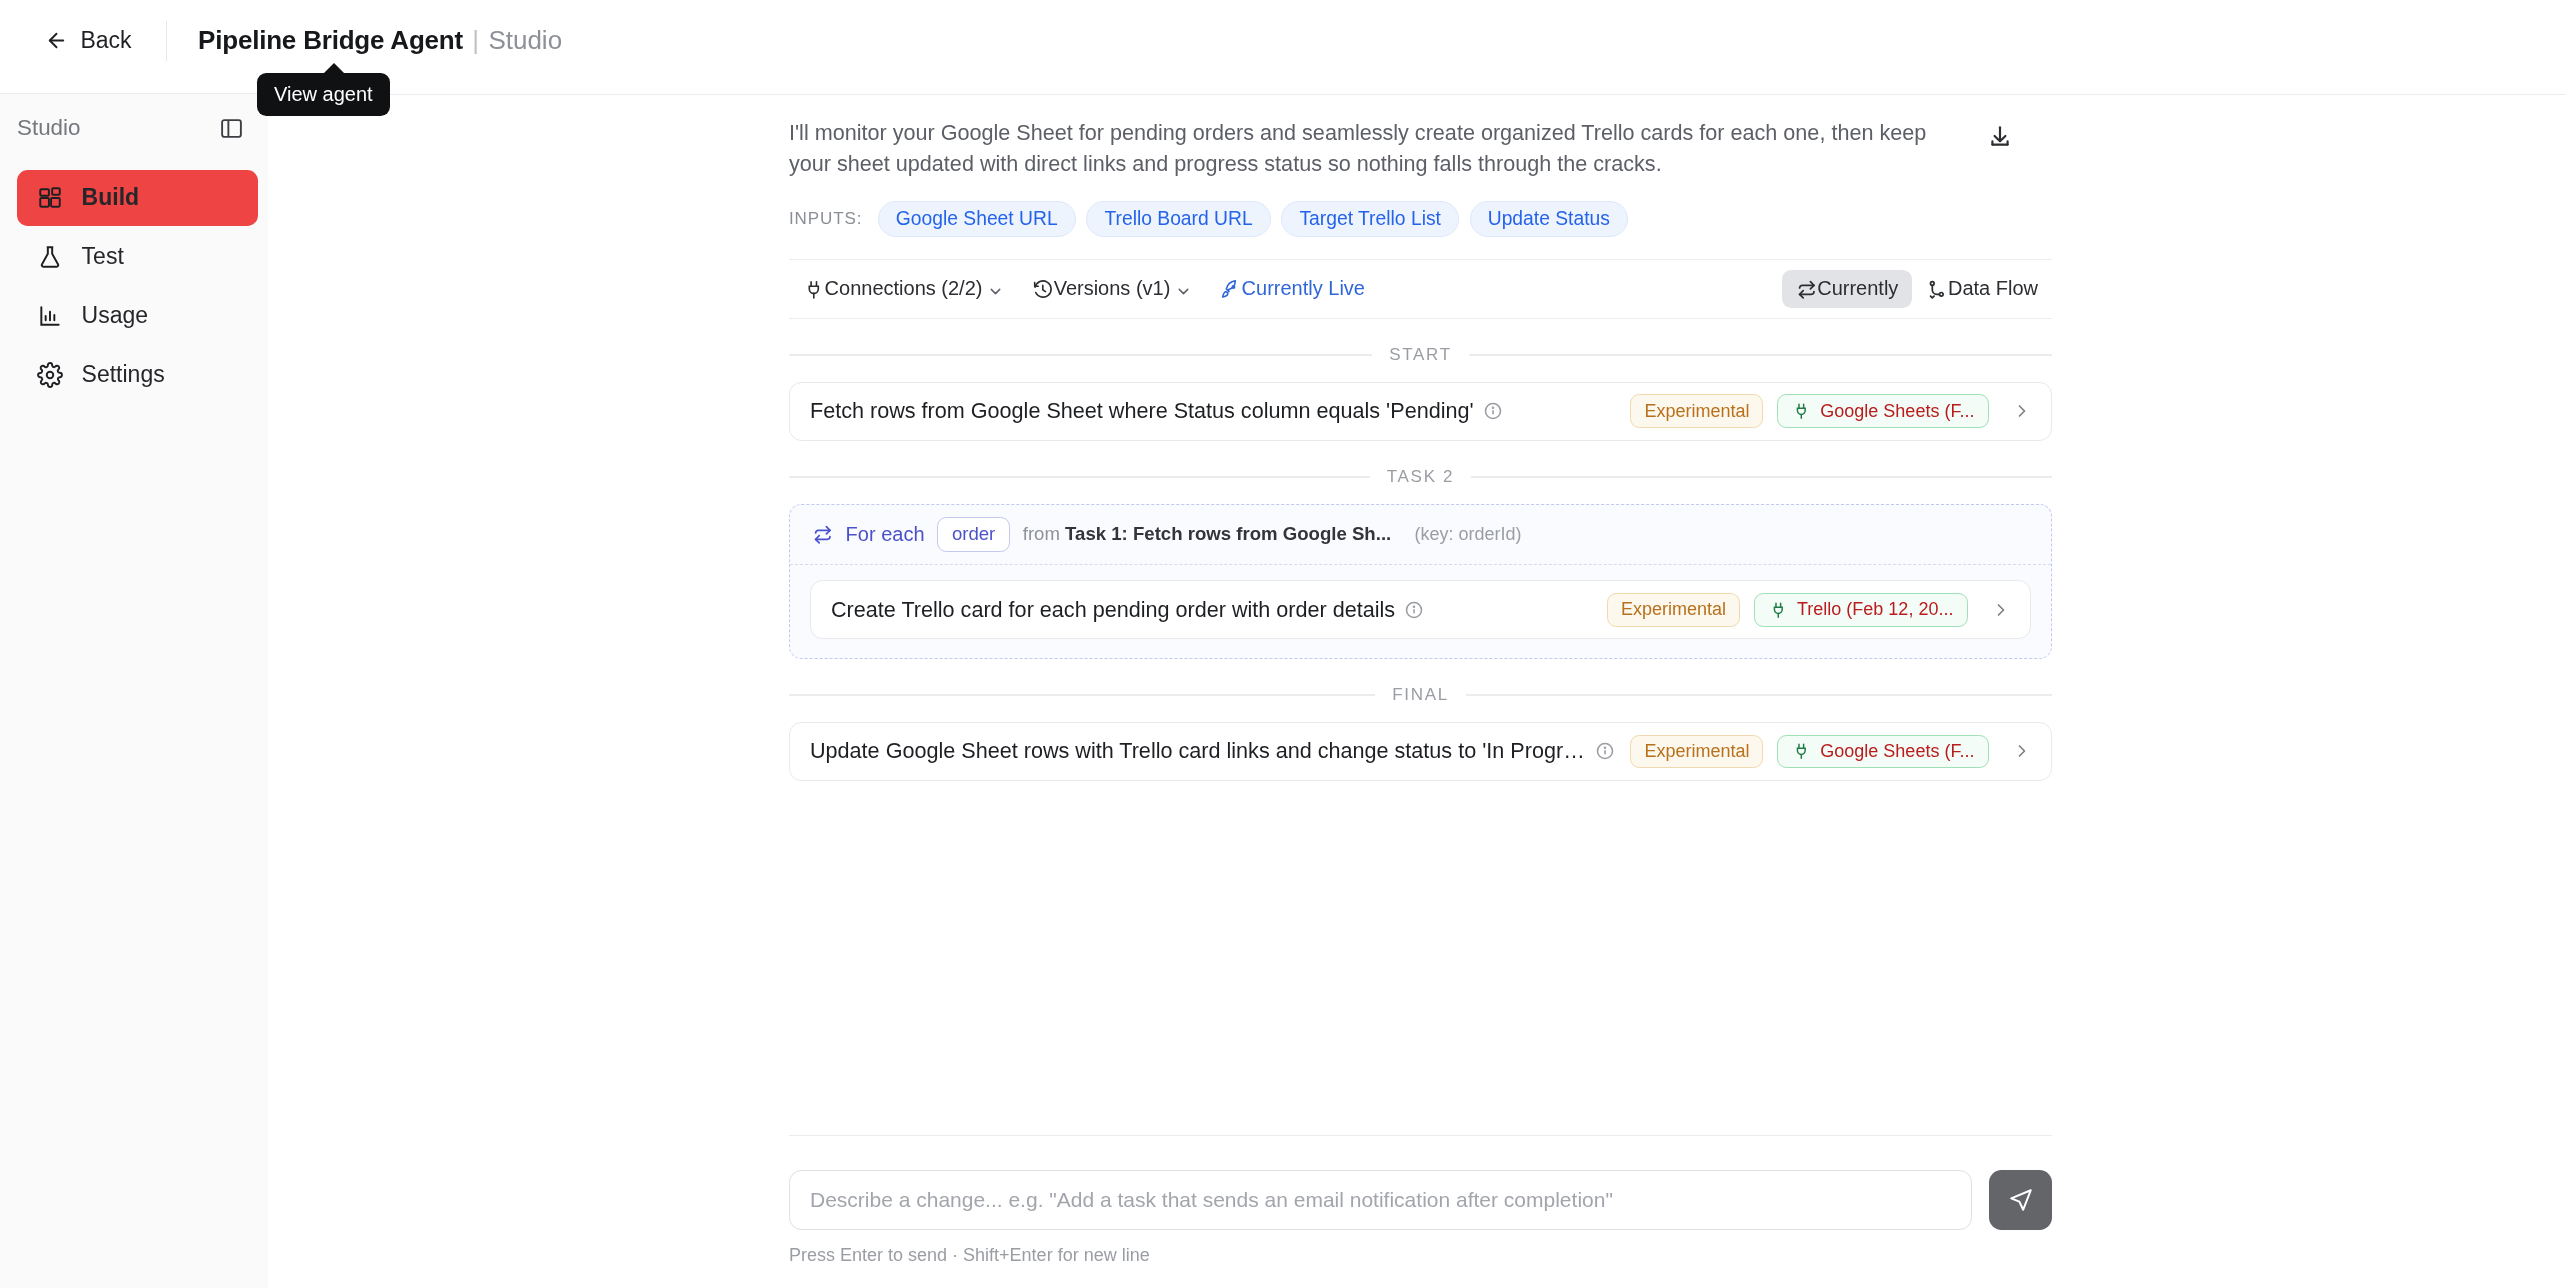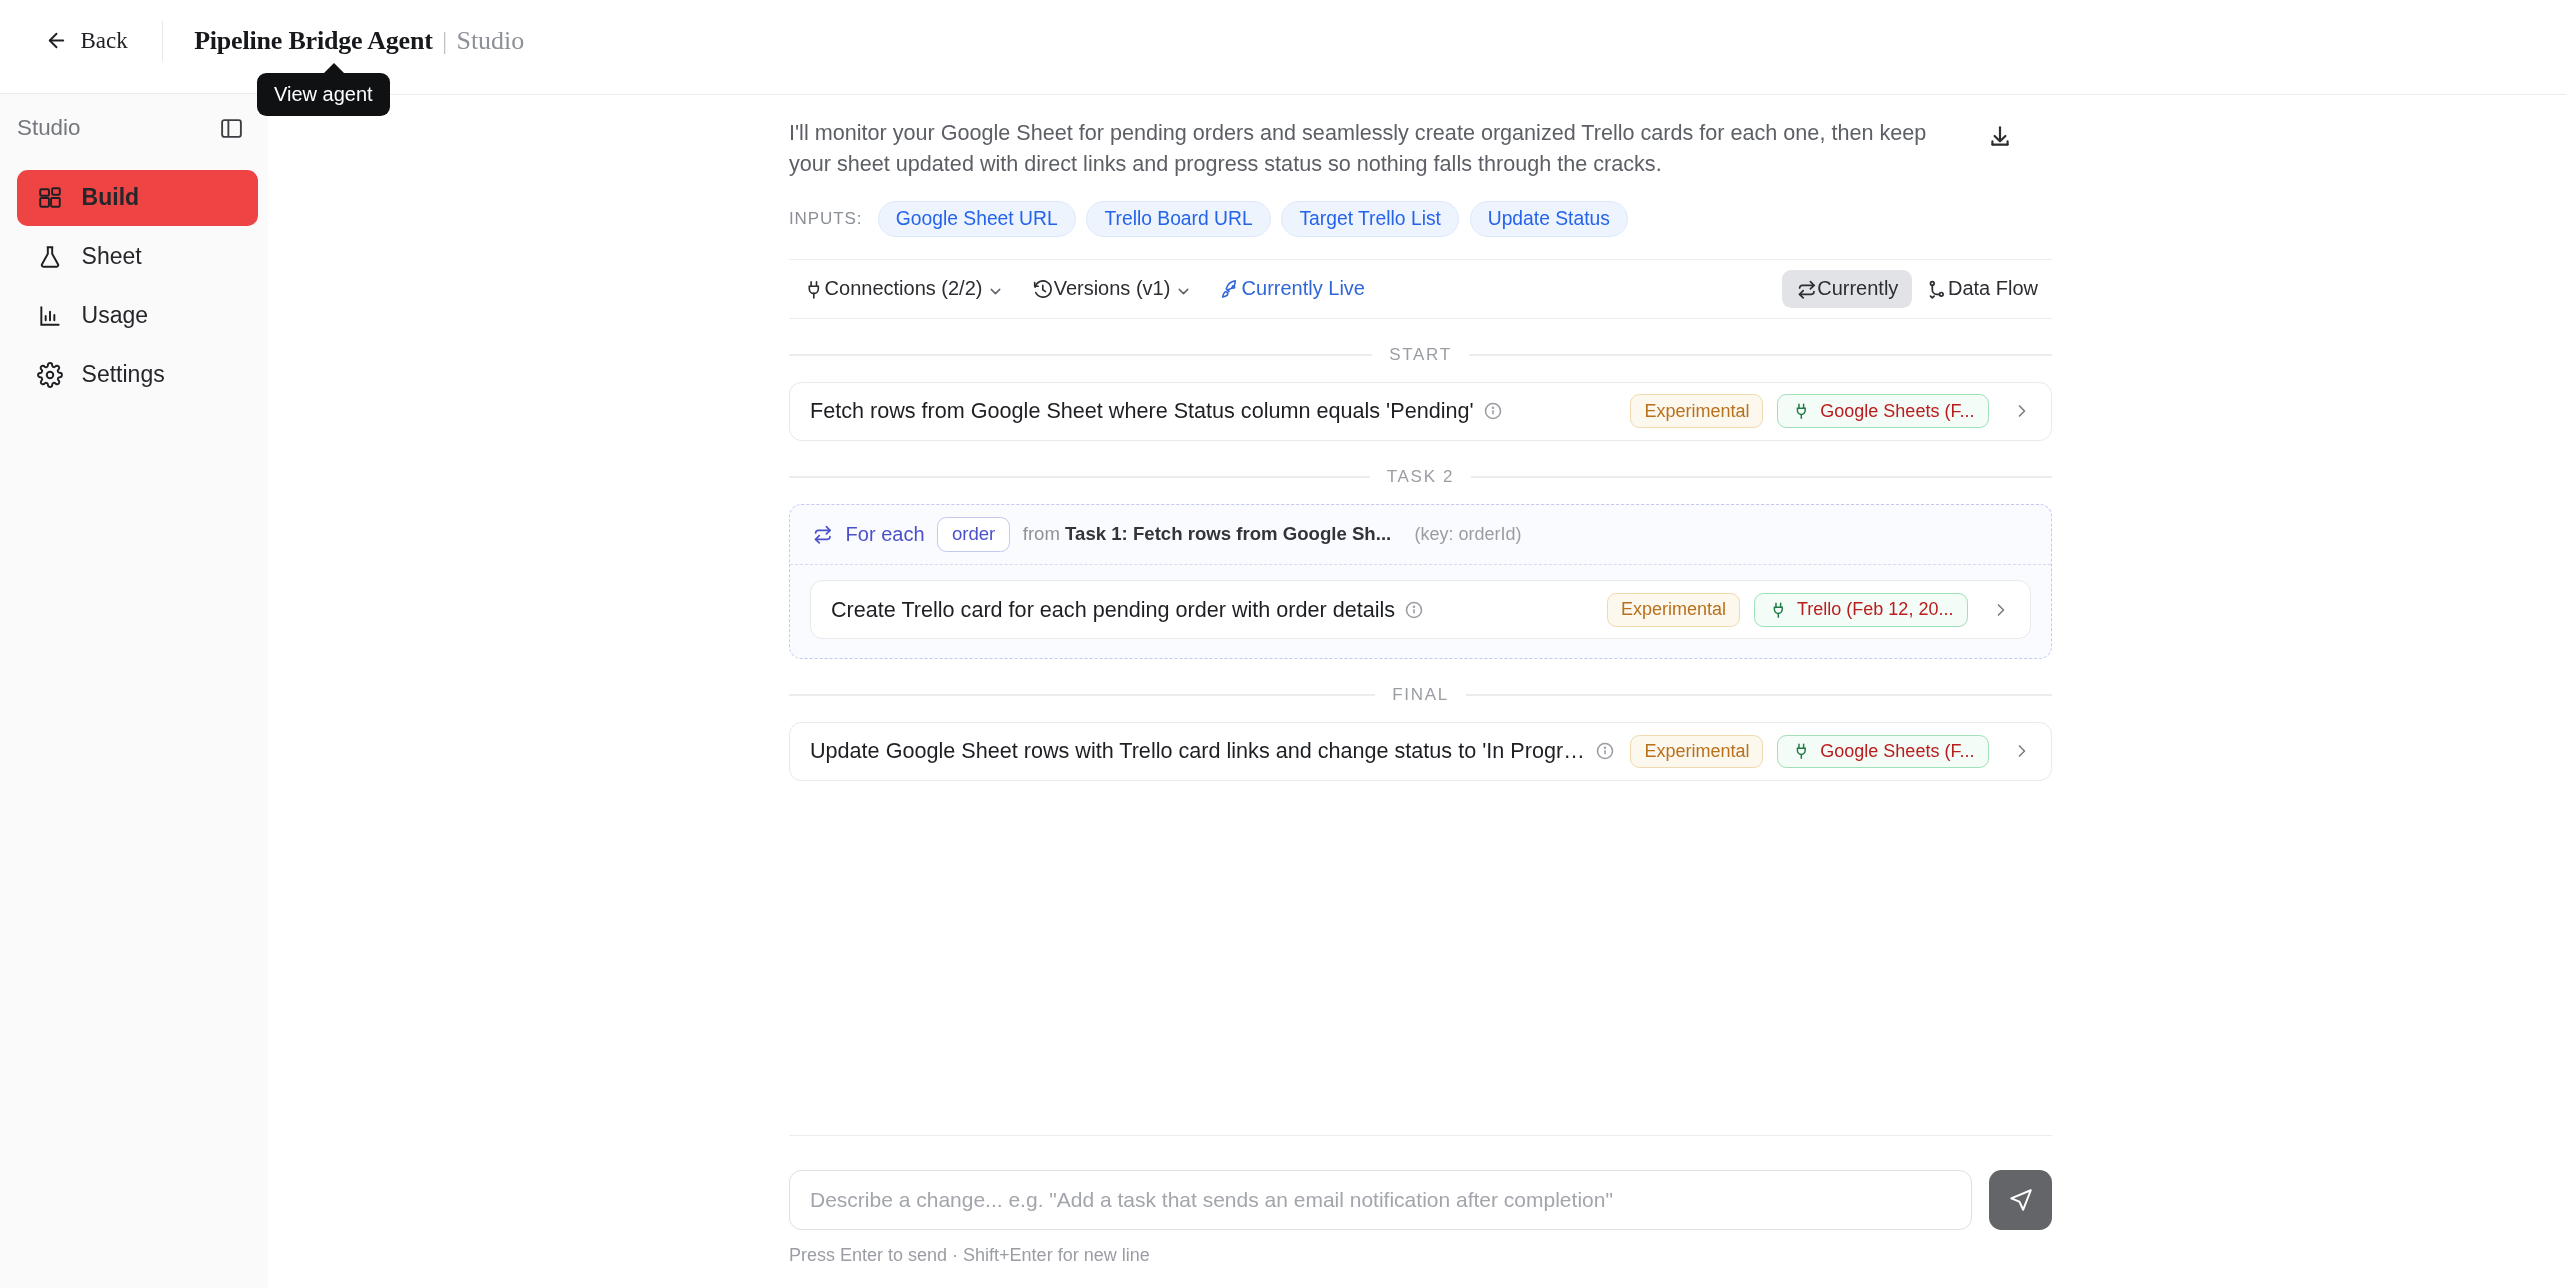--- a/index.html
+++ b/index.html
@@ -16,21 +16,20 @@
   .topbar {
     position: absolute;
     top: 0; left: 0;
     width: 2576px;
     height: 81px;
     background: #ffffff;
     display: flex;
     align-items: center;
     padding-left: 45px;
     z-index: 30;
-    font-family: Liberation Serif, serif;
   }
   .back-btn {
     display: flex;
     align-items: center;
     gap: 12.4px;
     cursor: pointer;
     color: #1f2023;
     font-size: 23px;
   }
   .back-arrow { display: block; width: 23px; height: 23px; }
@@ -356,21 +355,21 @@
         <rect x="13" y="12" width="8" height="8" rx="1"></rect>
           <rect x="14" y="3" width="7" height="6" rx="1"></rect>
       </svg>
       <span class="nav-label">Build</span>
     </div>
 
     <div class="nav-item">
       <svg class="nav-ico" viewBox="0 0 24 24" fill="none" stroke="#1e1f23" stroke-width="1.8" stroke-linejoin="round">
         <path d="M9 3h6M10 3v6L4.5 19a1.5 1.5 0 0 0 1.3 2h12.4a1.5 1.5 0 0 0 1.3-2L14 9V3"></path>
       </svg>
-      <span class="nav-label">Sheet</span>
+      <span class="nav-label">Test</span>
     </div>
 
     <div class="nav-item">
       <svg class="nav-ico" viewBox="0 0 24 24" fill="none" stroke="#1e1f23" stroke-width="1.8" stroke-linecap="round">
         <path d="M4 4v16h16"></path>
           <line x1="8" y1="16" x2="8" y2="12"></line>
         <line x1="12" y1="16" x2="12" y2="8"></line>
           <line x1="16" y1="16" x2="16" y2="11"></line>
       </svg>
       <span class="nav-label">Usage</span>

